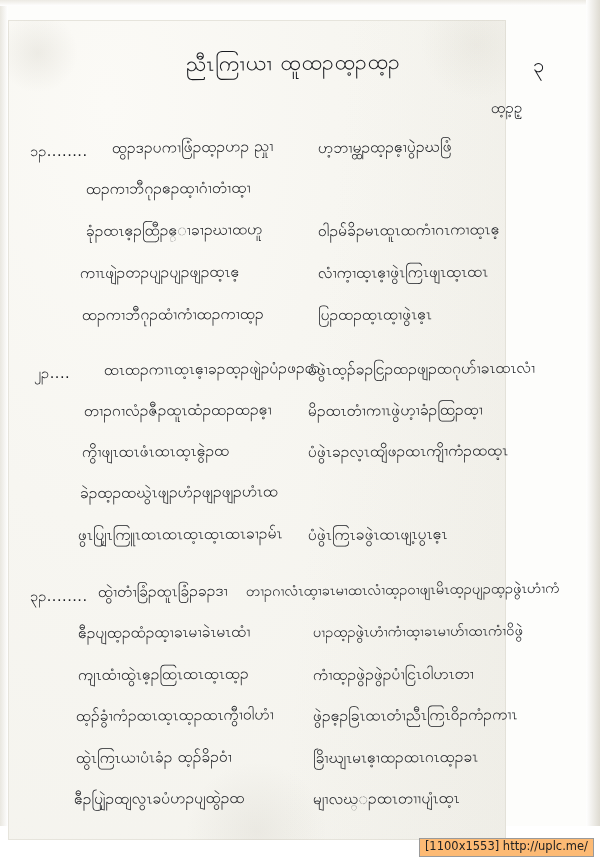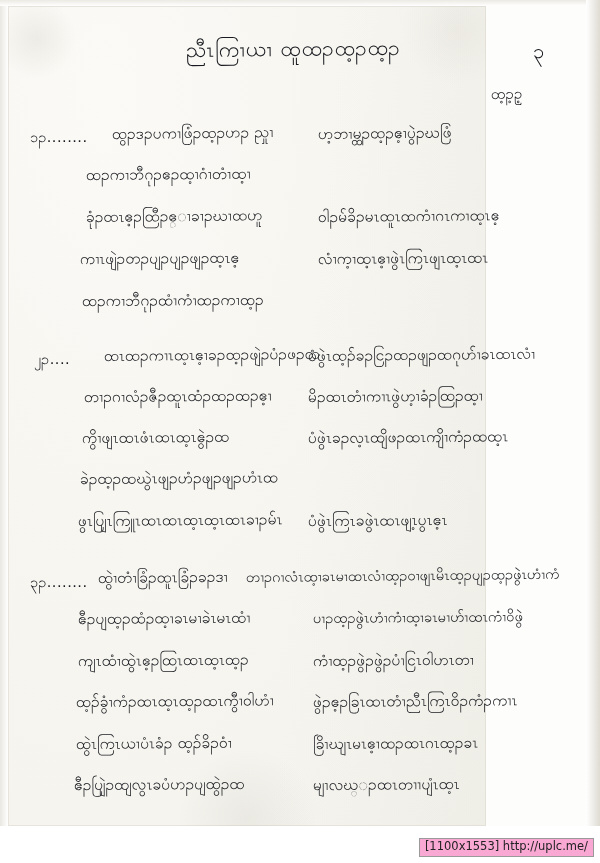--- a/index.html
+++ b/index.html
@@ -19,26 +19,27 @@
     width: 600px;
     height: 863px;
     background: #fdfdfb;
     overflow: hidden;
   }
 
   
   #paper {
     position: absolute;
     left: 8px;
-    top: 6px;
+    top: 20px;
     width: 478px;
     height: 820px;
     background:
       radial-gradient(ellipse at 20% 10%, #fbfaf6 0%, #f7f6f1 40%, #f3f2ec 100%);
     box-shadow: 0 0 0 1px #e6e4dc inset;
+    padding-left: 20px;
   }
 
   
   #paper:before {
     content: "";
     position: absolute;
     inset: 0;
     background:
       radial-gradient(circle at 6% 4%, rgba(180,175,160,0.18) 0px, rgba(180,175,160,0) 40px),
       radial-gradient(circle at 94% 3%, rgba(190,185,170,0.14) 0px, rgba(190,185,170,0) 55px),
@@ -99,21 +100,21 @@
   .line-right { }
 
   
   #caption {
     position: absolute;
     right: 6px;
     bottom: 6px;
     font-family: "DejaVu Sans", sans-serif;
     font-size: 11.5px;
     color: #222222;
-    background: #f9a8d4;
+    background: #fdba74;
     border: 1px solid #9a9a9a;
     padding: 1px 5px 2px 5px;
     line-height: 1.2;
     white-space: nowrap;
   }
 </style>
 </head>
 <body>
 
 <div id="page">
@@ -138,20 +139,21 @@
 
     <div class="hw line-left" style="top:159px; left:78px; transform:rotate(-0.5deg);">ထၣကၢဘီဂုၣဧၣထ့ၢဂံၢတံၢထ့ၢ</div>
 
     <div class="hw line-left" style="top:201px; left:78px; transform:rotate(-0.6deg);">ခုံၣထၤဧ့ၣထြီၣဧ္ၢခၢၣဃၢထဟူ</div>
     <div class="hw line-right" style="top:201px; left:310px; transform:rotate(-0.6deg);">ဝါၣမ်ခိၣမၤထူၤထကံၢဂၤကၢထ့ၤဧ့</div>
 
     <div class="hw line-left" style="top:243px; left:72px; transform:rotate(-0.5deg);">ကၢၤဖျဲၣတၣပျၣပျၣဖျၣထ့ၤဧ့</div>
     <div class="hw line-right" style="top:243px; left:310px; transform:rotate(-0.5deg);">လံၢက့ၢထ့ၤဧ့ၢဖွဲၤကြၤဖျၤထ့ၤထၤ</div>
 
     <div class="hw line-left" style="top:285px; left:74px; transform:rotate(-0.4deg);">ထၣကၢဘီဂုၣထံၢကံၢထၣကၢထ့ၣ</div>
+    <div class="hw line-right" style="top:285px; left:310px; transform:rotate(-0.4deg);">ပြၣထၣထ့ၤထ့ၢဖွဲၤဧ့ၤ</div>
 
     <div class="hw marker" style="top:344px; left:26px;">၂ၣ....</div>
 
     <div class="hw line-left" style="top:340px; left:96px; transform:rotate(-0.6deg);">ထၤထၣကၢၤထ့ၤဧ့ၢခၣထ့ၣဖျဲၣပံၣဖၣထ</div>
     <div class="hw line-right" style="top:340px; left:300px; transform:rotate(-0.6deg);">ပံဖွဲၤထ့ၣ်ခၣငြၣထၣဖျၣထဂုဟ်ၢခၤထၤလံၢ</div>
 
     <div class="hw line-left" style="top:381px; left:76px; transform:rotate(-0.5deg);">တၢၣဂၢလံၣဇီၣထူၤထံၣထၣထၣဧ့ၢ</div>
     <div class="hw line-right" style="top:381px; left:300px; transform:rotate(-0.5deg);">မိၣထၤတံၢကၢၤဖွဲဟ့ၢခံၣထြၣထ့ၢ</div>
 
     <div class="hw line-left" style="top:422px; left:74px; transform:rotate(-0.5deg);">ကွိၢဖျၤထၤဖံၤထၤထ့ၤဧွဲၣထ</div>

